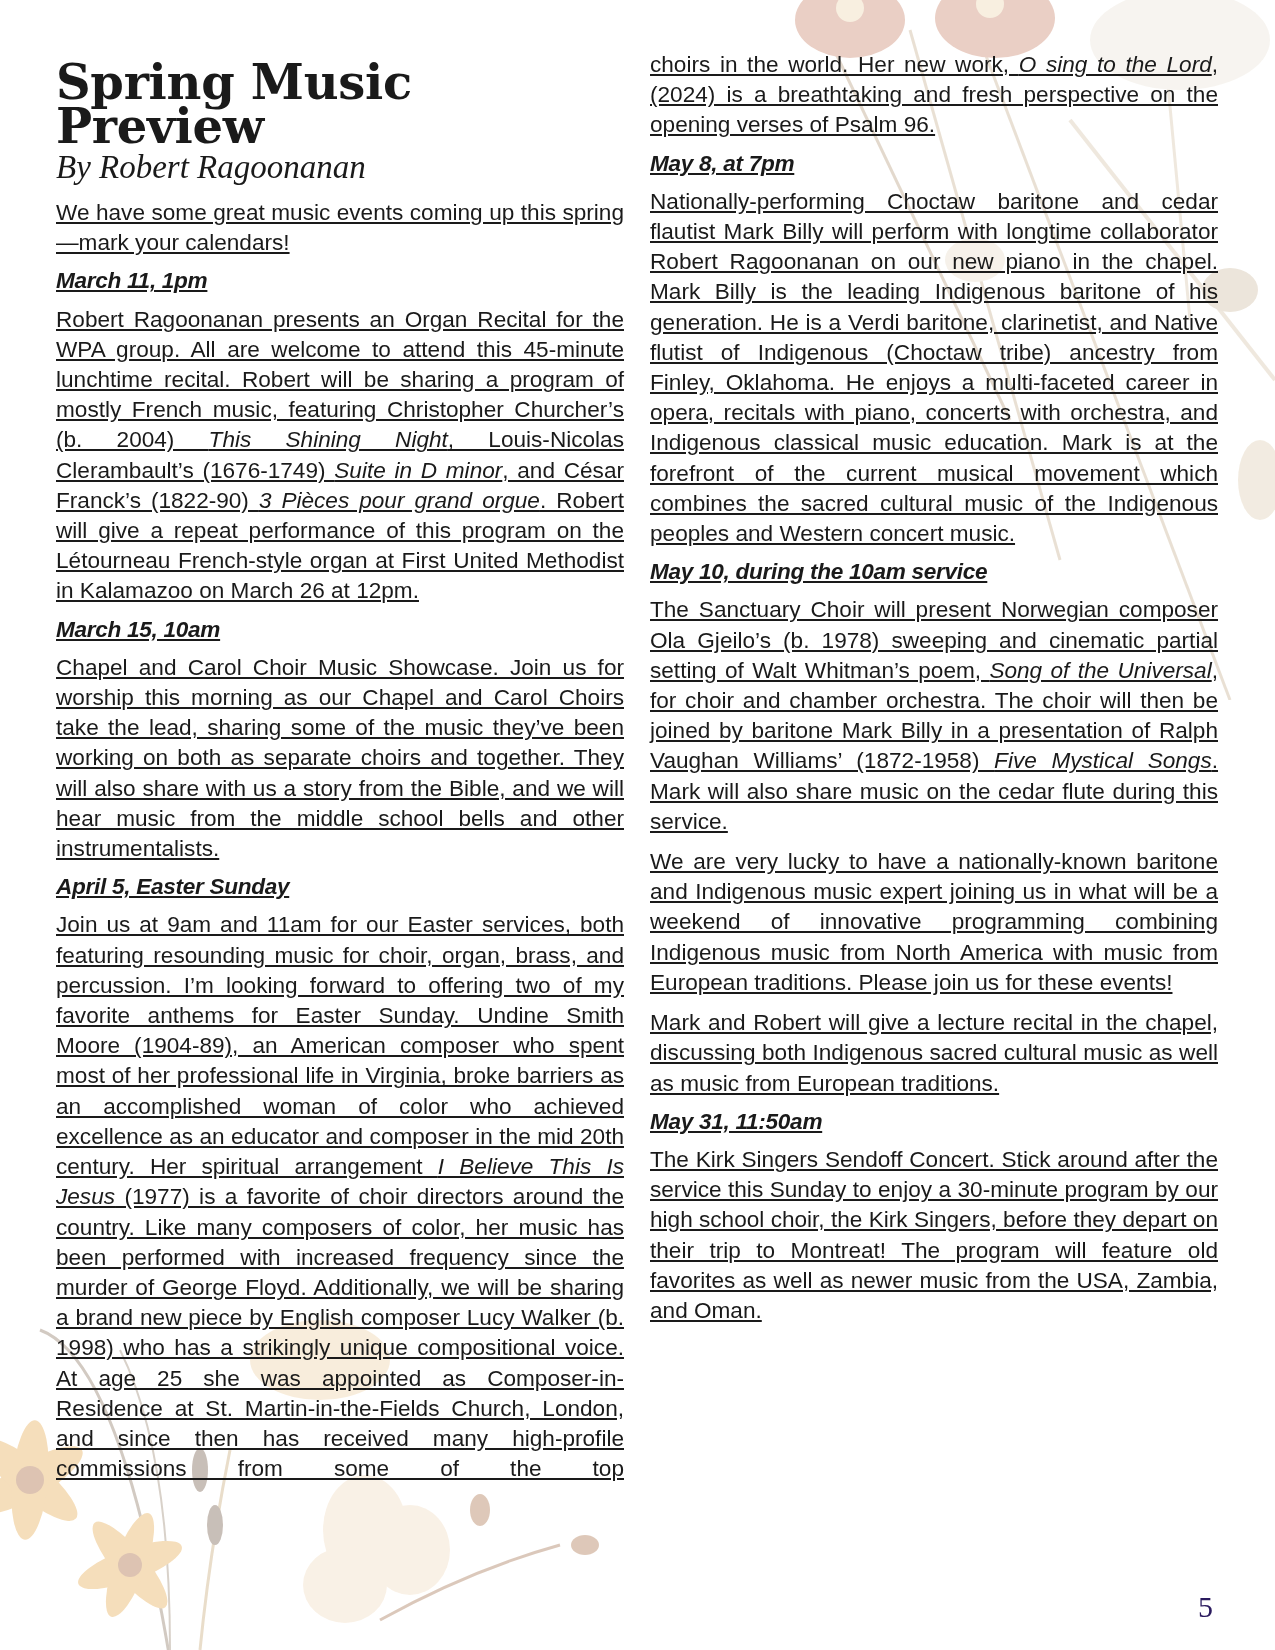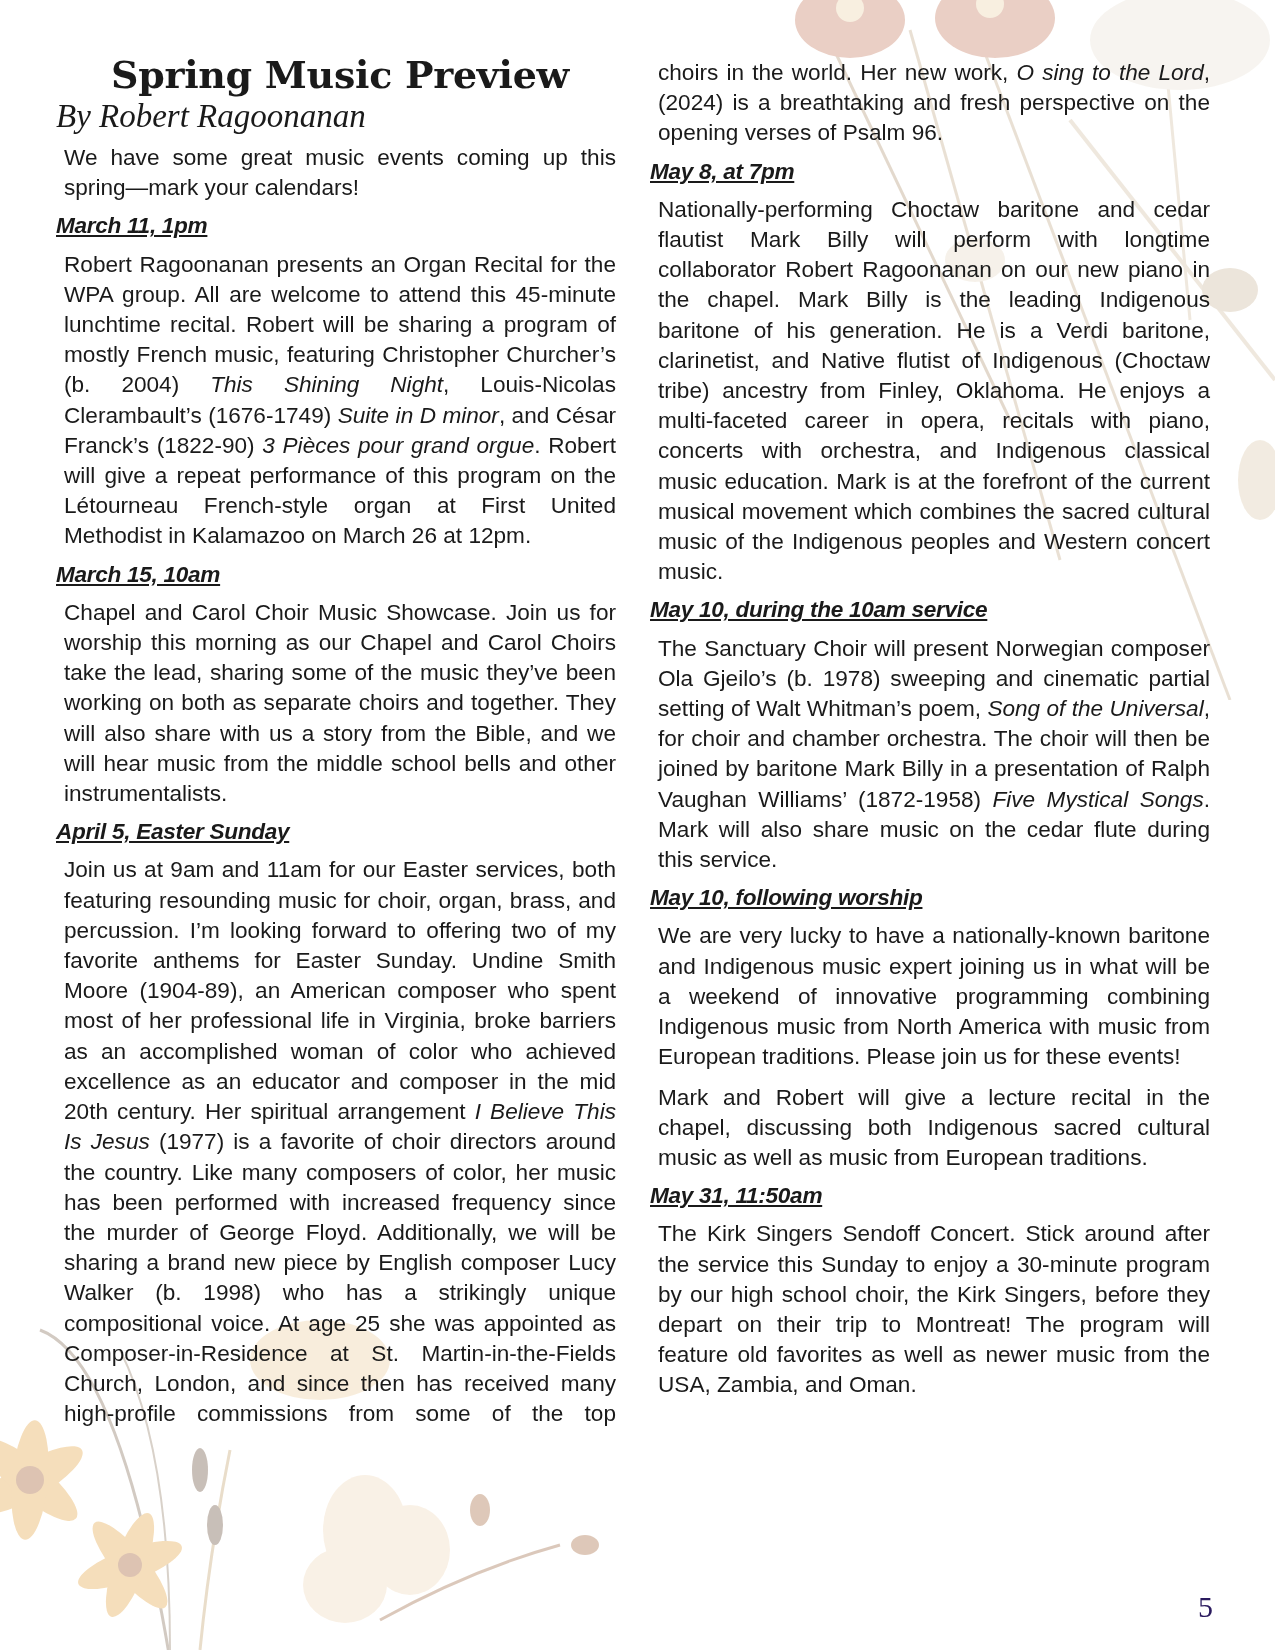--- a/index.html
+++ b/index.html
@@ -11,29 +11,28 @@
   .deco { position: absolute; pointer-events: none; }
   .deco svg { display: block; }
   .col {
     position: absolute; top: 52px; width: 568px;
     font-size: 22.6px; line-height: 30.2px;
   }
   .col.left { left: 56px; }
   .col.right { left: 650px; top: 50px; }
   .title {
     font-family: "DejaVu Serif", "Liberation Serif", serif;
-    font-weight: bold; font-size: 38px; line-height: 44px; margin: 1px 0 0 0;
+    font-weight: bold; font-size: 48px; line-height: 44px; margin: 8px 0 0 0;
     letter-spacing: -0.3px;
-    text-align: center;
   }
   .byline {
     font-family: "Liberation Serif", "DejaVu Serif", serif;
-    font-style: italic; font-size: 33px; line-height: 38px; margin: 0 0 2px 0;
+    font-style: italic; font-size: 33px; line-height: 38px; margin: 0 0 12px 0;
   }
-  p { margin: 8px; text-align: justify; }
+  p { margin: 0; text-align: justify; text-decoration: underline; }
   p + p { margin-top: 10px; }
   .date {
     font-style: italic; font-weight: bold; margin: 8px 0 8px 0; text-align: left;
     letter-spacing: -0.3px;
     text-decoration: underline;
   }
   em { font-style: italic; }
   .page-number {
     position: absolute; left: 1198px; top: 1590px;
     font-family: "Liberation Serif", "DejaVu Serif", serif;
@@ -111,21 +110,20 @@
 
 <div class="col right">
   <p><span>choirs in the world. Her new work, </span><em>O sing to the Lord</em><span>, (2024) is a breathtaking and fresh perspective on the opening verses of Psalm 96.</span></p>
 
   <div class="date">May 8, at 7pm</div>
   <p><span>Nationally-performing Choctaw baritone and cedar flautist Mark Billy will perform with longtime collaborator Robert Ragoonanan on our new piano in the chapel. Mark Billy is the leading Indigenous baritone of his generation. He is a Verdi baritone, clarinetist, and Native flutist of Indigenous (Choctaw tribe) ancestry from Finley, Oklahoma.  He enjoys a multi-faceted career in opera, recitals with piano, concerts with orchestra, and Indigenous classical music education. Mark is at the forefront of the current musical movement which combines the sacred cultural music of the Indigenous peoples and Western concert music.</span></p>
 
   <div class="date">May 10, during the 10am service</div>
   <p><span>The Sanctuary Choir will present Norwegian composer Ola Gjeilo’s (b. 1978) sweeping and cinematic partial setting of Walt Whitman’s poem, </span><em>Song of the Universal</em><span>, for choir and chamber orchestra. The choir will then be joined by baritone Mark Billy in a presentation of Ralph Vaughan Williams’ (1872-1958) </span><em>Five Mystical Songs</em><span>. Mark will also share music on the cedar flute during this service.</span></p>
 
-  <div class="date">May 10, following worship</div>
   <p>We are very lucky to have a nationally-known baritone and Indigenous music expert joining us in what will be a weekend of innovative programming combining Indigenous music from North America with music from European traditions. Please join us for these events!</p>
   <p><span>Mark and Robert will give a lecture recital in the chapel, discussing both Indigenous sacred cultural music as well as music from European traditions.</span></p>
 
   <div class="date">May 31, 11:50am</div>
   <p><span>The Kirk Singers Sendoff Concert. Stick around after the service this Sunday to enjoy a 30-minute program by our high school choir, the Kirk Singers, before they depart on their trip to Montreat! The program will feature old favorites as well as newer music from the USA, Zambia, and Oman.</span></p>
 </div>
 
 <div class="page-number">5</div>
 
 </body></html>

